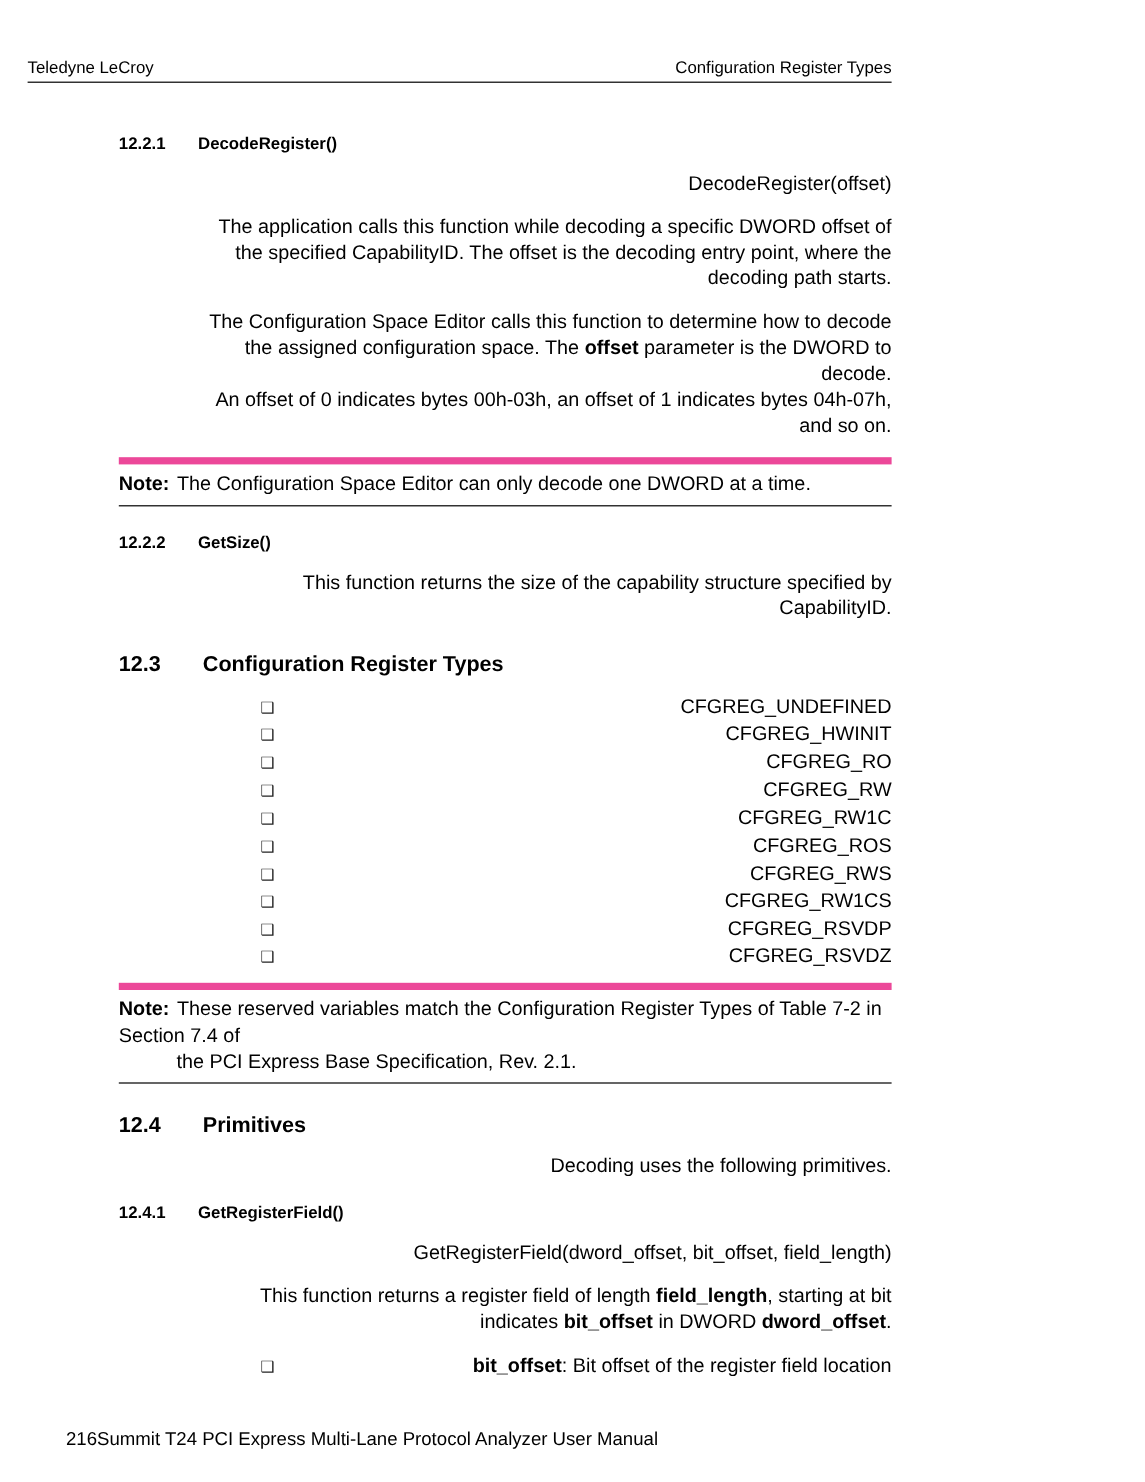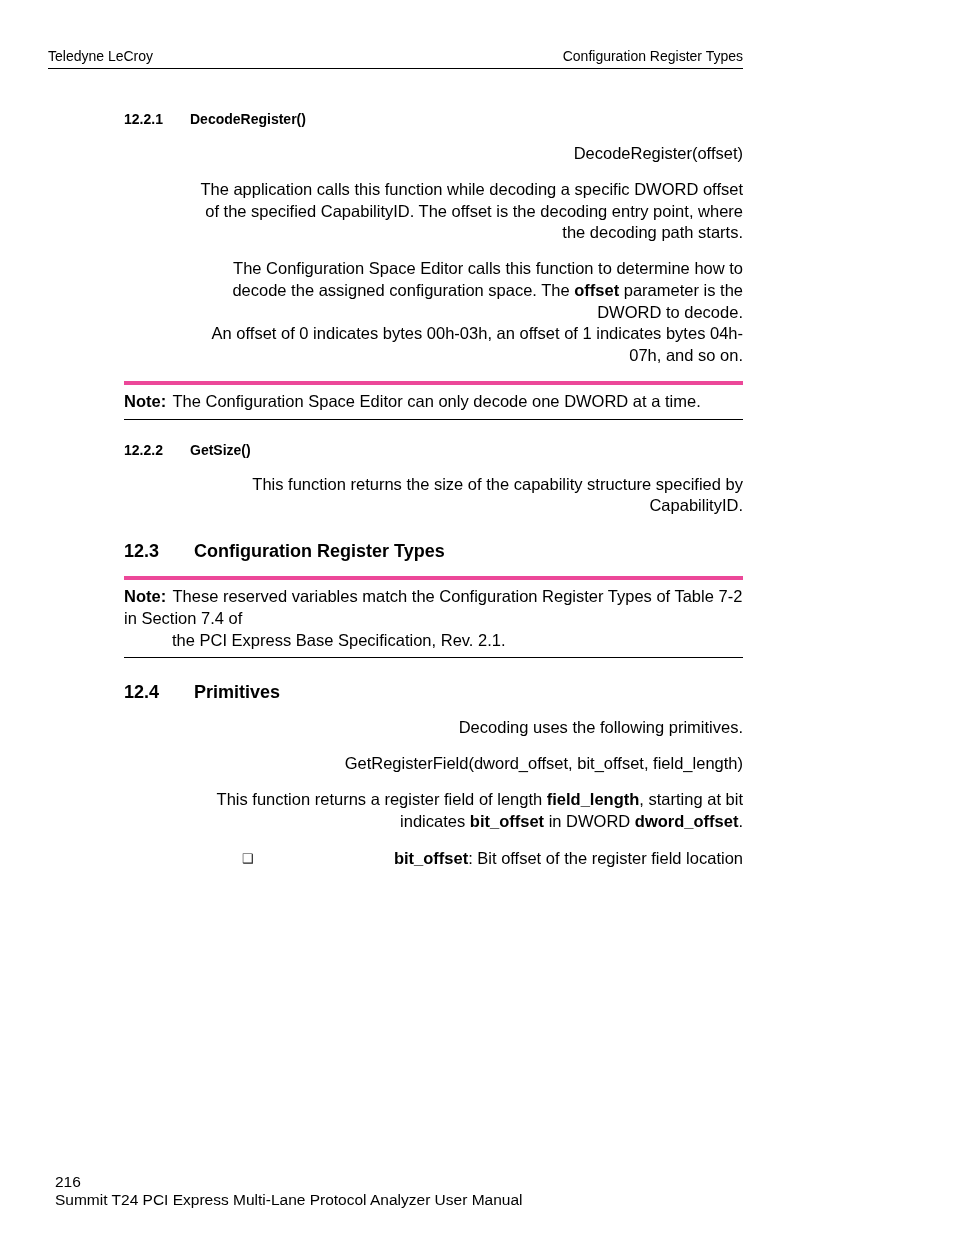--- a/index.html
+++ b/index.html
@@ -8,21 +8,21 @@
     background: #fff;
     font-family: "Segoe UI", "Helvetica Neue", Arial, sans-serif;
     color: #000;
     width: 954px;
   }
   .page {
     width: 798px;
     min-height: 1235px;
     position: relative;
     box-sizing: border-box;
-    padding: 48px 55px 0 48px;
+    padding: 48px 55px 0 23px;
   }
   .running-header {
     display: flex;
     justify-content: space-between;
     font-size: 14px;
     color: #000;
     border-bottom: 1px solid #000;
     padding-bottom: 4px;
     margin-bottom: 42px;
   }
@@ -53,21 +53,21 @@
     display: inline-block;
     min-width: 70px;
   }
   p.body {
     font-size: 16.5px;
     line-height: 1.32;
     margin: 0 0 14px 0;
   }
   .strong { font-weight: 700; }
   .note-block {
-    border-top: 4px solid #ec4899;
+    border-top: 6px solid #ec4899;
     border-bottom: 1px solid #000;
     padding: 6px 0 6px 0;
     margin: 6px 0 22px 0;
     font-size: 16.5px;
     line-height: 1.32;
   }
   .note-label {
     font-family: Arial, sans-serif;
     font-weight: 700;
     margin-right: 2px;
@@ -97,21 +97,20 @@
     color: #222;
   }
   .footer-area {
     position: absolute;
     bottom: 26px;
     left: 55px;
     right: 55px;
     display: flex;
     justify-content: flex-start;
     font-size: 15.5px;
-    flex-direction: column;
   }
 </style>
 </head>
 <body>
 
 <div class="page">
 
   <div class="running-header">
     <span>Teledyne LeCroy</span>
     <span>Configuration Register Types</span>
@@ -139,34 +138,49 @@
       <span class="num">12.2.2</span><span>GetSize()</span>
     </div>
     <div class="para-col">
       <p class="body">This function returns the size of the capability structure specified by CapabilityID.</p>
     </div>
 
     <div class="h-main">
       <span class="num-wide">12.3</span><span>Configuration Register Types</span>
     </div>
     <div class="para-col">
+      <ul class="boxlist">
+        <li>CFGREG_UNDEFINED</li>
+        <li>CFGREG_HWINIT</li>
+        <li>CFGREG_RO</li>
+        <li>CFGREG_RW</li>
+        <li>CFGREG_RW1C</li>
+        <li>CFGREG_ROS</li>
+        <li>CFGREG_RWS</li>
+        <li>CFGREG_RW1CS</li>
+        <li>CFGREG_RSVDP</li>
+        <li>CFGREG_RSVDZ</li>
+      </ul>
     </div>
 
     <div class="note-block">
       <span class="note-label">Note:</span><span> These reserved variables match the Configuration Register Types of Table 7-2 in Section 7.4 of</span>
       <span class="note-indent">the PCI Express Base Specification, Rev. 2.1.</span>
     </div>
 
     <div class="h-main">
       <span class="num-wide">12.4</span><span>Primitives</span>
     </div>
     <div class="para-col">
       <p class="body">Decoding uses the following primitives.</p>
     </div>
 
+    <div class="h-sub" style="margin-top:18px;">
+      <span class="num">12.4.1</span><span>GetRegisterField()</span>
+    </div>
     <div class="para-col">
       <p class="body">GetRegisterField(dword_offset, bit_offset, field_length)</p>
       <p class="body">
         <span>This function returns a register field of length </span><span class="strong">field_length</span><span>, starting at bit indicates </span><span class="strong">bit_offset</span><span> in DWORD </span><span class="strong">dword_offset</span><span>.</span>
       </p>
       <ul class="boxlist">
         <li><span class="strong">bit_offset</span><span>: Bit offset of the register field location</span></li>
       </ul>
     </div>
 

